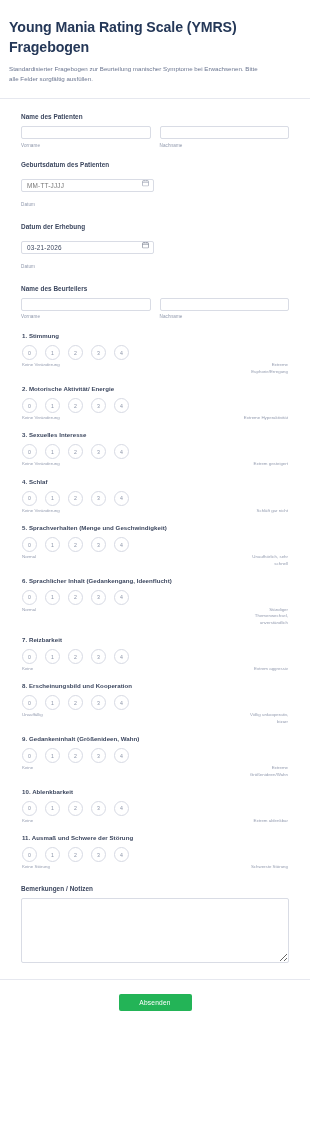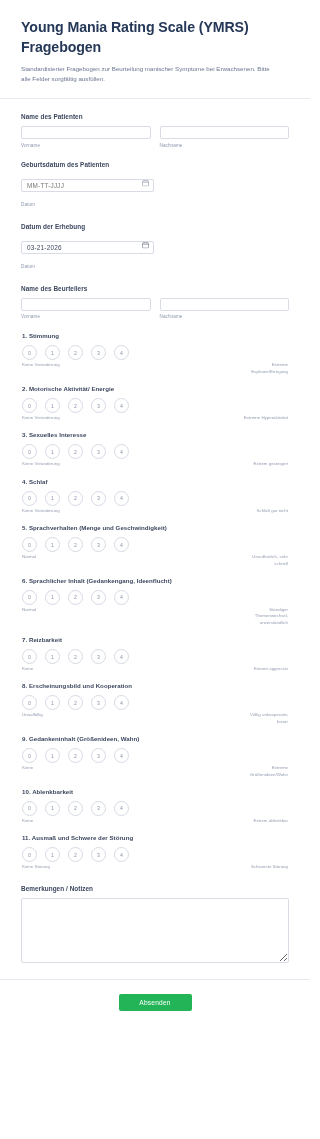--- a/index.html
+++ b/index.html
@@ -16,21 +16,21 @@
   }
   .form-root {
     width: 310px;
     background: #fff;
     display: flex;
     flex-direction: column;
   }
 
   
   .header {
-    padding: 18px 21px 14px 21px;
+    padding: 18px 21px 14px 9px;
   }
   .form-title {
     font-size: 14.2px;
     line-height: 1.38;
     font-weight: bold;
     color: #253858;
     margin: 0 0 7px 0;
     letter-spacing: -0.1px;
   }
   .form-subtitle {

